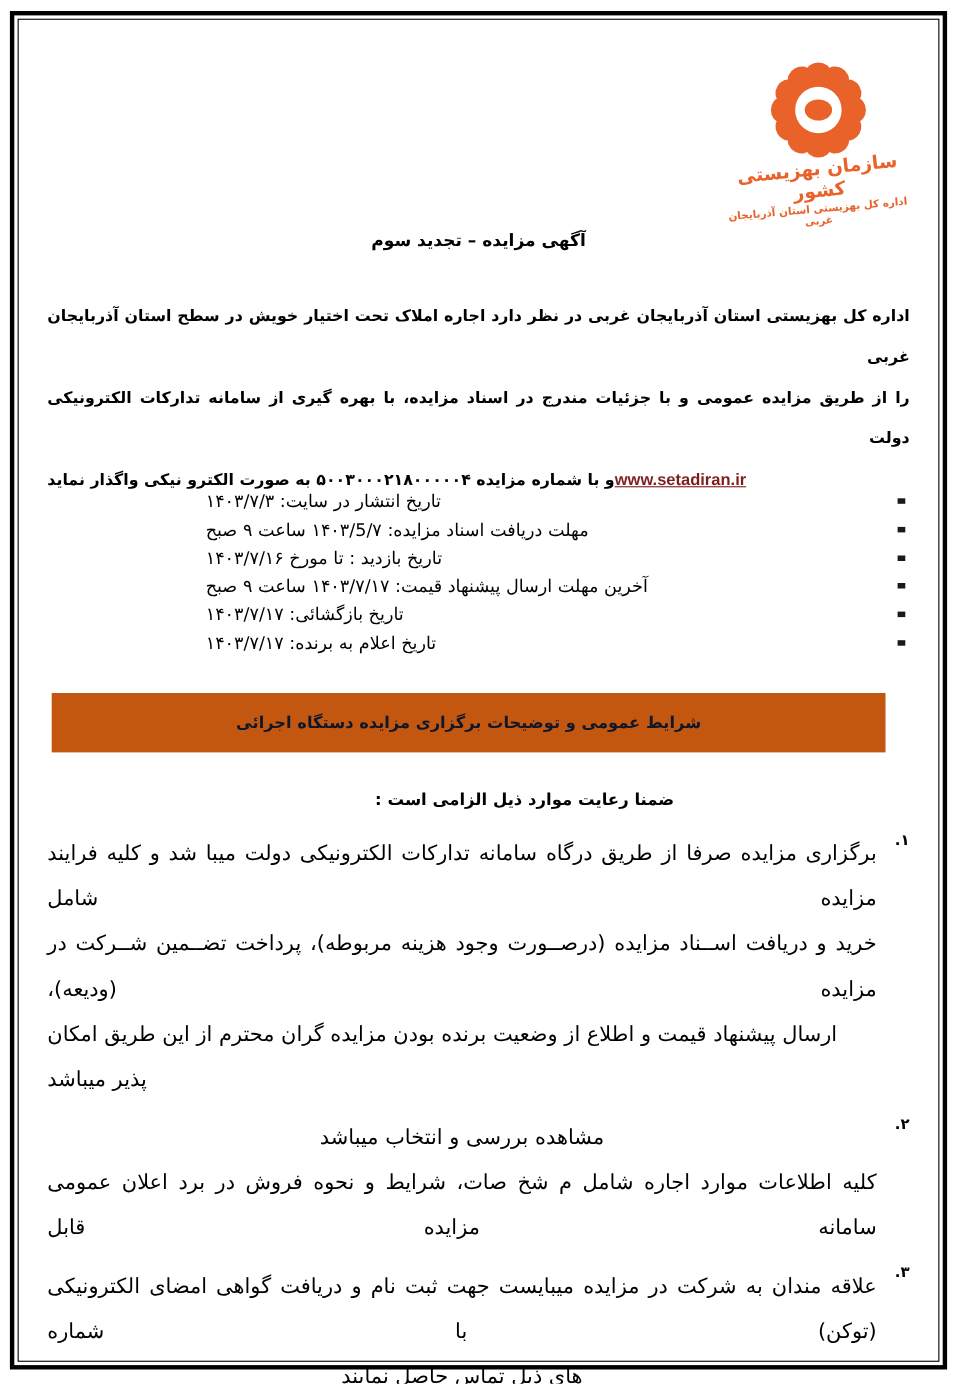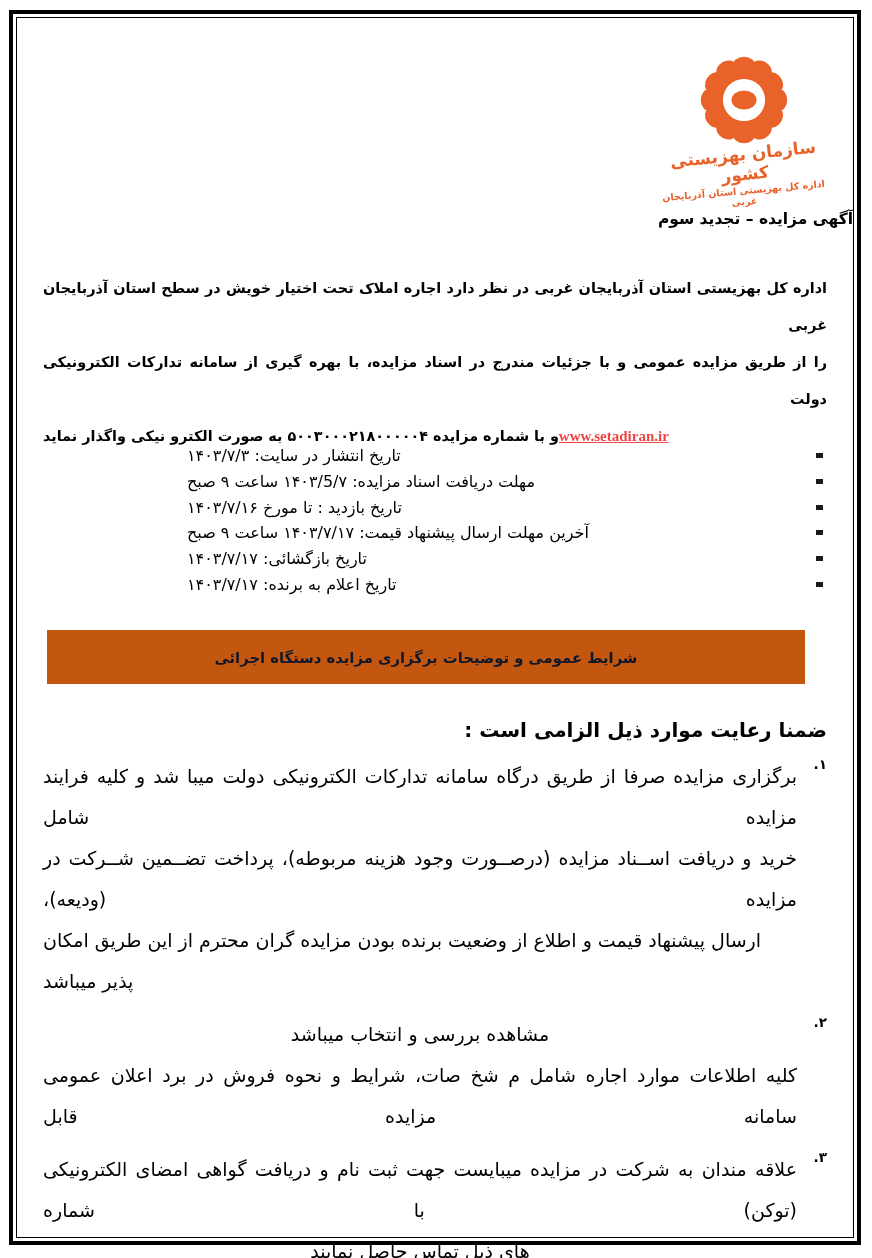--- a/index.html
+++ b/index.html
@@ -76,21 +76,21 @@
     margin-top: 1px;
     transform: rotate(-5deg);
   }
 
   
   .doc-title {
     position: absolute;
     top: 192px;
     left: 0;
     width: 100%;
-    text-align: right;
+    text-align: center;
     font-size: 15.5px;
     font-weight: 700;
     letter-spacing: 0px;
   }
 
   .intro {
     position: absolute;
     top: 252px;
     left: 26px;
     right: 26px;
@@ -100,23 +100,23 @@
     text-align: justify;
     text-align-last: justify;
   }
   .intro .lastline {
     display: block;
     text-align: left;
     text-align-last: left;
     direction: rtl;
   }
   a.link {
-    color: #ef4444;
+    color: #7f1d1d;
     text-decoration: underline;
-    font-family: Liberation Serif, serif;
+    font-family: Liberation Sans, sans-serif;
     font-weight: 700;
     font-size: 15px;
     direction: ltr;
     unicode-bidi: embed;
   }
 
   
   .dates {
     position: absolute;
     top: 425px;
@@ -159,23 +159,23 @@
     font-size: 14.8px;
     font-weight: 700;
   }
 
   
   .note {
     position: absolute;
     top: 700px;
     right: 26px;
     width: 700px;
-    font-size: 20px;
-    font-weight: 700;
-    text-align: right;
+    font-size: 15px;
+    font-weight: 700;
+    text-align: center;
   }
 
   
   .conditions {
     position: absolute;
     top: 738px;
     left: 26px;
     right: 26px;
   }
   .cond {

